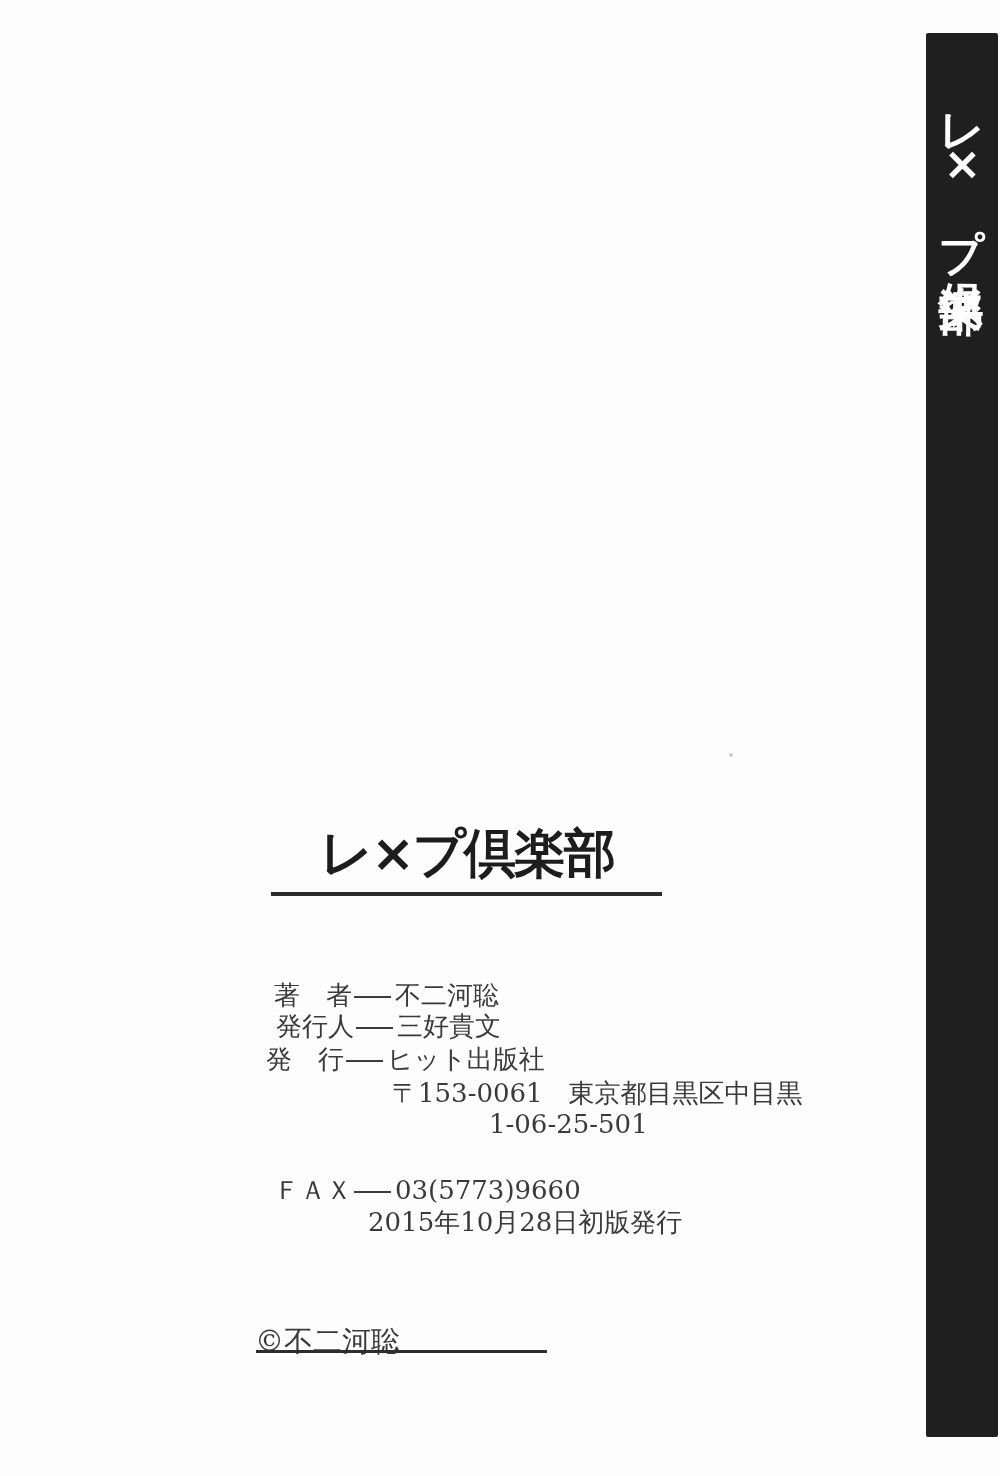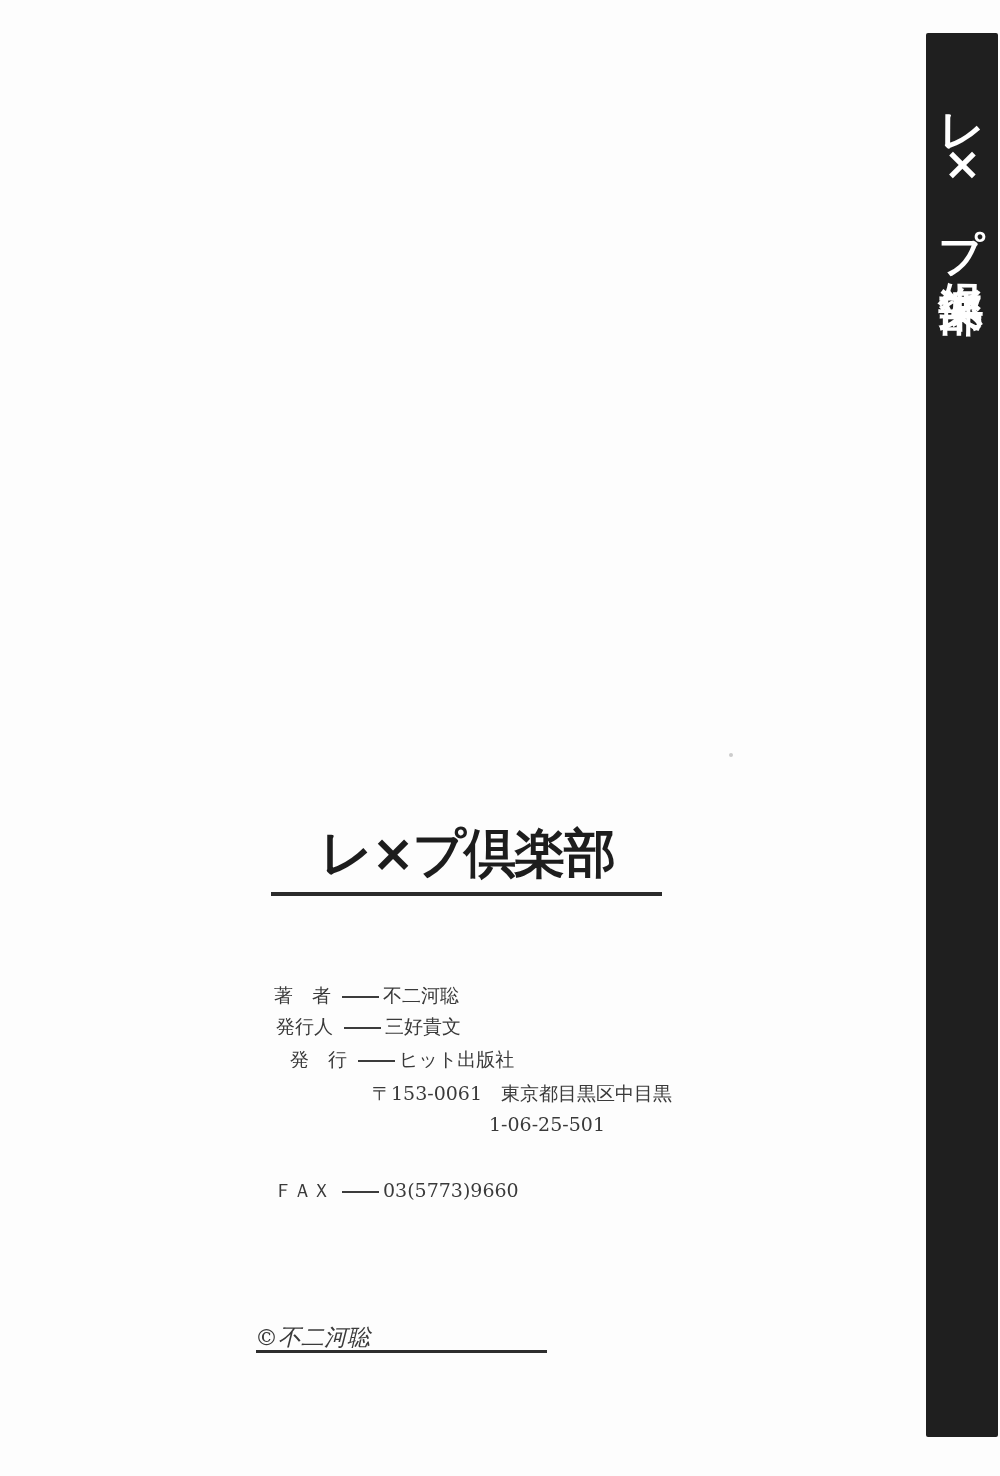--- a/index.html
+++ b/index.html
@@ -53,42 +53,41 @@
     position: absolute;
     left: 271px; top: 892px;
     width: 391px; height: 4px;
     background: #2b2b2b;
   }
 
   
   .details { position: absolute; left: 0; top: 0; width: 100%; height: 100%; }
   .row {
     position: absolute;
-    font-size: 19px;
+    font-size: 26px;
     color: #3a3a3a;
     line-height: 27px;
     white-space: nowrap;
   }
   .lbl { display: inline-block; min-width: 66px; }
   .dash {
     display: inline-block;
     width: 37px; height: 2px;
     background: #3c3c3c;
     vertical-align: middle;
     margin: 0 4px 0 2px;
   }
 
   
   .copyright {
     position: absolute;
     left: 255px; top: 1322px;
-    font-size: 23px;
+    font-size: 29px;
     color: #3a3a3a;
     white-space: nowrap;
-    font-style: italic;
   }
   .copyright-rule {
     position: absolute;
     left: 256px; top: 1350px;
     width: 291px; height: 3px;
     background: #2e2e2e;
   }
 
   
   .artifact-dot {
@@ -114,37 +113,40 @@
   <div class="details">
 
     <div class="row" style="left:274px; top:982px">
       <span class="lbl">著　者</span><span class="dash"></span><span class="val">不二河聡</span>
     </div>
 
     <div class="row" style="left:276px; top:1013px">
       <span class="lbl">発行人</span><span class="dash"></span><span class="val">三好貴文</span>
     </div>
 
-    <div class="row" style="left:290px; top:1046px">
+    <div class="row" style="left:266px; top:1046px">
       <span class="lbl">発　行</span><span class="dash"></span><span class="val">ヒット出版社</span>
     </div>
 
-    <div class="row" style="left:372px; top:1080px">
+    <div class="row" style="left:392px; top:1080px">
       <span class="val">〒153-0061　東京都目黒区中目黒</span>
     </div>
 
     <div class="row" style="left:489px; top:1111px">
       <span class="val">1-06-25-501</span>
     </div>
 
 
     <div class="row" style="left:274px; top:1177px">
       <span class="lbl">ＦＡＸ</span><span class="dash"></span><span class="val">03(5773)9660</span>
     </div>
 
+    <div class="row" style="left:368px; top:1209px">
+      <span class="val">2015年10月28日初版発行</span>
+    </div>
 
   </div>
 
   <div class="copyright">©不二河聡</div>
   <div class="copyright-rule"></div>
 
   <div class="artifact-dot"></div>
 
 </div>
 

